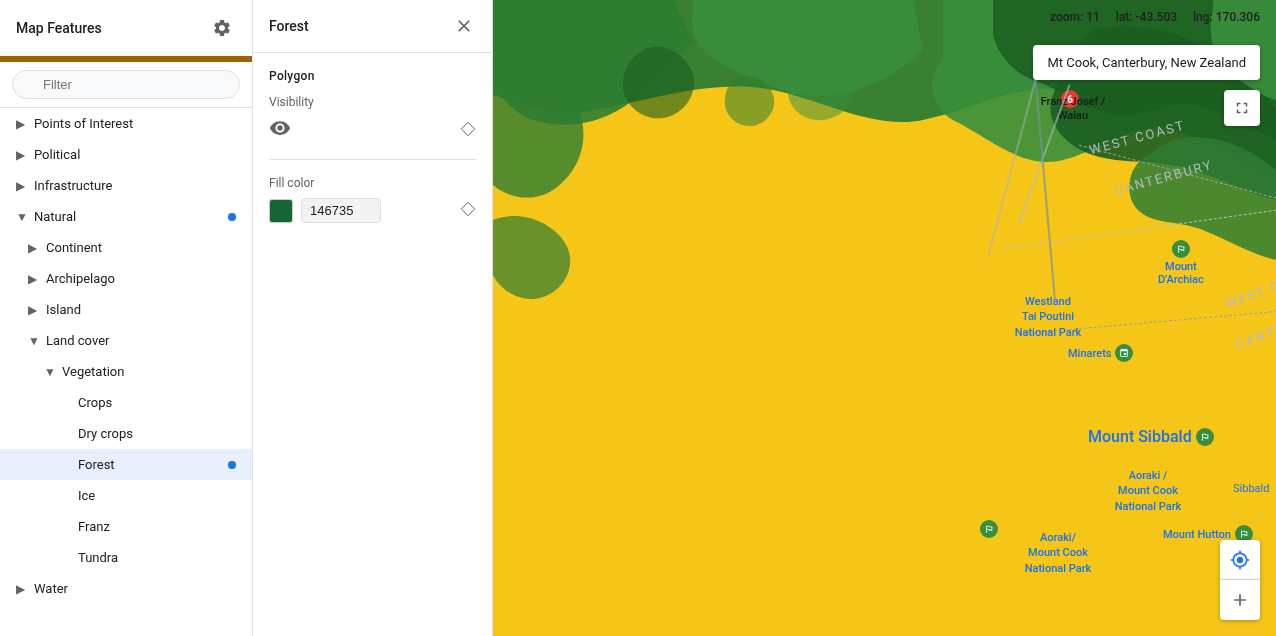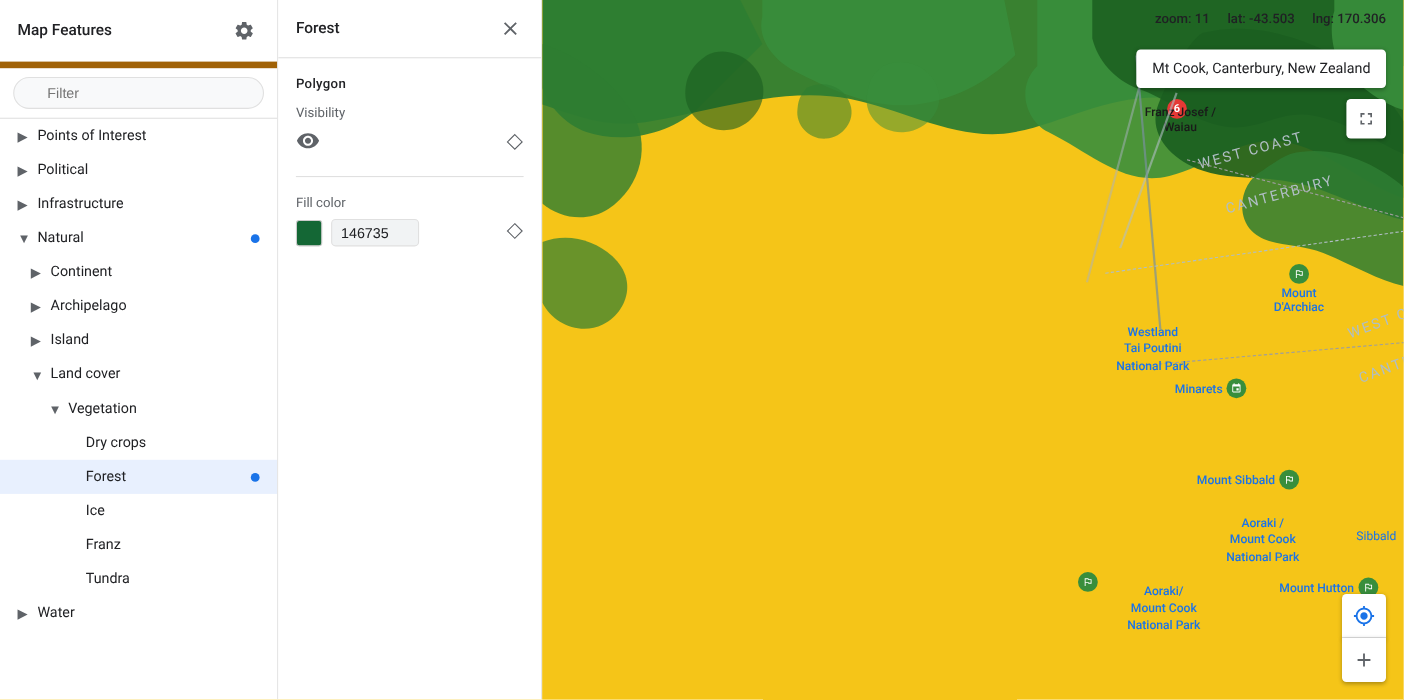--- a/index.html
+++ b/index.html
@@ -374,20 +374,24 @@
         <span class="expand-icon">▶</span>
         <span>Island</span>
       </div>
       <div class="tree-item tree-item-level1">
         <span class="expand-icon">▼</span>
         <span>Land cover</span>
       </div>
       <div class="tree-item tree-item-level2">
         <span class="expand-icon">▼</span>
         <span>Vegetation</span>
+      </div>
+      <div class="tree-item tree-item-level3">
+        <span class="expand-icon"></span>
+        <span>Crops</span>
       </div>
       <div class="tree-item tree-item-level3">
         <span class="expand-icon"></span>
         <span>Dry crops</span>
       </div>
       <div class="tree-item tree-item-level3 selected">
         <span class="expand-icon"></span>
         <span>Forest</span>
         <span class="dot"></span>
       </div>
@@ -539,21 +543,21 @@
   <div style="position:absolute; left:665px; top:240px; display:flex; flex-direction:column; align-items:center;">
     <div style="width:18px;height:18px;background:#388e3c;border-radius:50%;display:flex;align-items:center;justify-content:center;margin-bottom:2px;">
       <svg width="10" height="10" viewBox="0 0 24 24" fill="white">
           <path d="M14 6l-1-2H5v17h2v-7h5l1 2h7V6h-6zm4 8h-4l-1-2H7V6h5l1 2h5v6z"></path>
         </svg>
     </div>
     <span style="font-size:11px; color:#1a73e8; font-weight:500; text-align:center;">Mount<br>D'Archiac</span>
   </div>
 
   <div style="position:absolute; left:595px; top:427px; display:flex; align-items:center; gap:4px;">
-    <span style="font-size:11px; color:#1a73e8; font-weight:500;">Mount Sibbald</span>
+    <span style="font-size:16px; color:#1a73e8; font-weight:500;">Mount Sibbald</span>
     <div style="width:18px;height:18px;background:#388e3c;border-radius:50%;display:flex;align-items:center;justify-content:center;">
       <svg width="10" height="10" viewBox="0 0 24 24" fill="white">
           <path d="M14 6l-1-2H5v17h2v-7h5l1 2h7V6h-6zm4 8h-4l-1-2H7V6h5l1 2h5v6z"></path>
         </svg>
     </div>
   </div>
 
   <div style="position:absolute; left:740px; top:480px;">
     <span style="font-size:11px; color:#1a73e8; font-weight:400;">Sibbald</span>
   </div>

